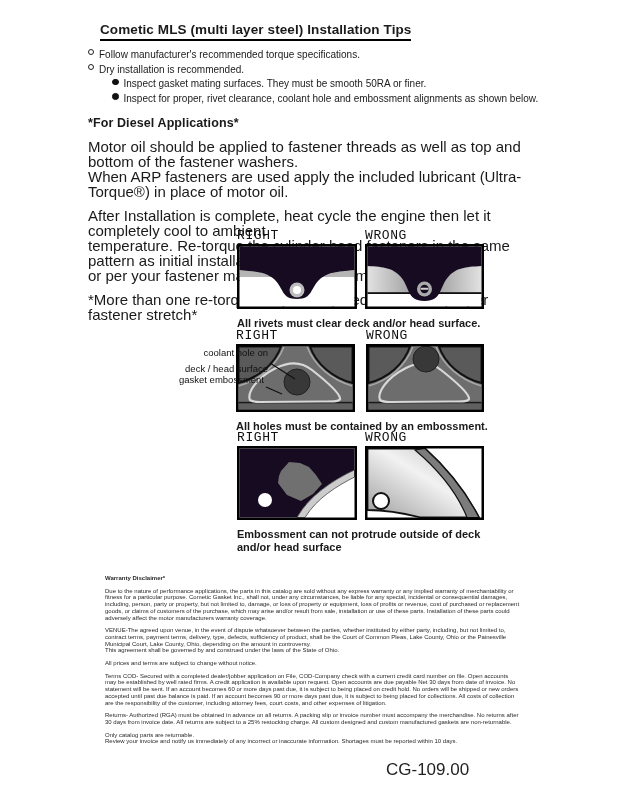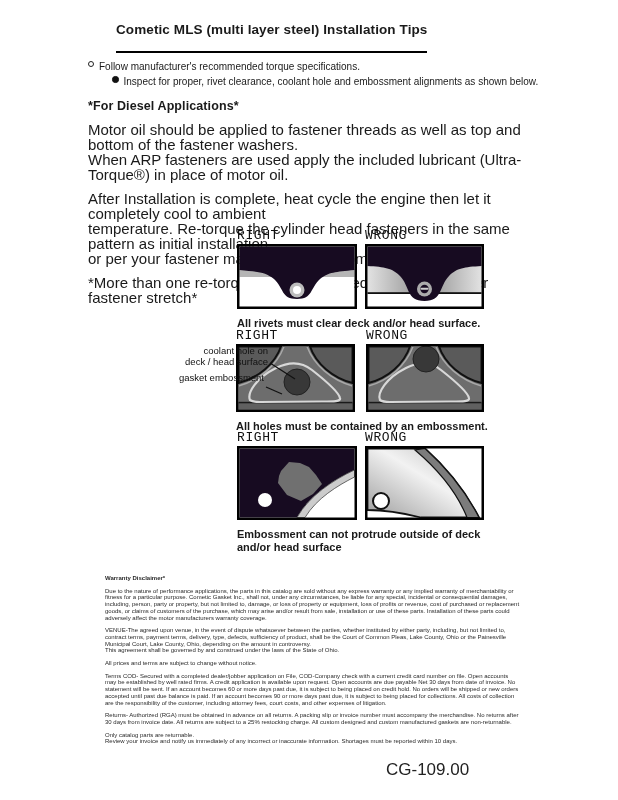--- a/index.html
+++ b/index.html
@@ -3,55 +3,57 @@
 <meta charset="utf-8">
 <style>
   html,body{margin:0;padding:0;background:#ffffff;}
   .page{
     position:relative;width:618px;height:800px;background:#ffffff;overflow:hidden;
     font-family:"Liberation Sans", sans-serif;color:#1a1a1a;
   }
   
   .content{position:absolute;left:88px;top:20px;width:452px;}
   .title{
-    display:inline-block;margin:0 0 0 28px;font-size:13.5px;font-weight:bold;
-    border-bottom:2px solid #000;padding-bottom:14px;letter-spacing:0.1px;white-space:nowrap;
+    display:inline-block;margin:0 0 0 12px;font-size:13.5px;font-weight:bold;
+    border-bottom:2px solid #000;padding-bottom:2px;letter-spacing:0.1px;white-space:nowrap;
   }
   .bullets{list-style:none;margin:7px 0 0 0;padding:0;font-size:10px;line-height:14.6px;}
   .bullets li{white-space:nowrap;}
   .bullets li.sub{padding-left:24px;}
   .marker{display:inline-block;width:4px;height:4px;border:1px solid #222;border-radius:50%;
     margin-right:5px;vertical-align:3px;}
   .marker.filled{background:#111;border-color:#111;width:4.5px;height:4.5px;vertical-align:2px;}
   .heading2{margin:10px 0 0 0;font-size:12.5px;font-weight:bold;letter-spacing:0.1px;}
   .para{margin:9px 0 0 0;font-size:15px;line-height:15px;white-space:pre-line;}
   
   .fig{position:absolute;}
   .fig-labels{display:flex;font-size:13px;line-height:14px;color:#111;letter-spacing:0.6px;}
   .fig-labels span{display:inline-block;text-align:left;font-family:Liberation Mono, monospace;}
   .fig-boxes{display:flex;margin-top:1px;}
   .fig-caption{margin-top:8px;font-size:11px;font-weight:bold;white-space:pre-line;line-height:12.5px;}
-  .annot{position:absolute;text-align:right;font-size:9.5px;line-height:11px;white-space:pre-line;color:#111;}
+  .annot{position:absolute;text-align:right;font-size:9.5px;line-height:16px;white-space:pre-line;color:#111;}
   .pointers{position:absolute;overflow:visible;}
   
   .legal{position:absolute;left:105px;top:575px;width:416px;font-size:6px;line-height:6.7px;color:#2a2a2a;}
   .legal .lh{font-weight:bold;margin:0 0 6px 0;}
   .legal p{margin:0 0 6px 0;white-space:pre-line;}
   
   .footer-code{position:absolute;left:386px;top:760px;font-size:17px;color:#222;}
 </style>
 </head>
 <body>
 
 <div class="page">
 
   <div class="content">
     <h1 class="title">Cometic MLS (multi layer steel) Installation Tips</h1>
     <ul class="bullets">
       <li><span class="marker"></span><span>Follow manufacturer's recommended torque specifications.</span></li>
+      <li><span class="marker"></span><span>Dry installation is recommended.</span></li>
+      <li class="sub"><span class="marker filled"></span><span>Inspect gasket mating surfaces.  They must be smooth 50RA or finer.</span></li>
       <li class="sub"><span class="marker filled"></span><span>Inspect for proper, rivet clearance, coolant hole and embossment alignments as shown below.</span></li>
     </ul>
     <h2 class="heading2">*For Diesel Applications*</h2>
     <p class="para">Motor oil should be applied to fastener threads as well as top and bottom of the fastener washers.
 When ARP fasteners are used apply the included lubricant (Ultra-Torque®) in place of motor oil.</p>
     <p class="para">After Installation is complete, heat cycle the engine then let it completely cool to ambient
 temperature. Re-torque the cylinder head fasteners in the same pattern as initial installation
 or per your fastener manufacturer's recommendations.</p>
     <p class="para">*More than one re-torque may be required to achieve proper fastener stretch*</p>
   </div>

